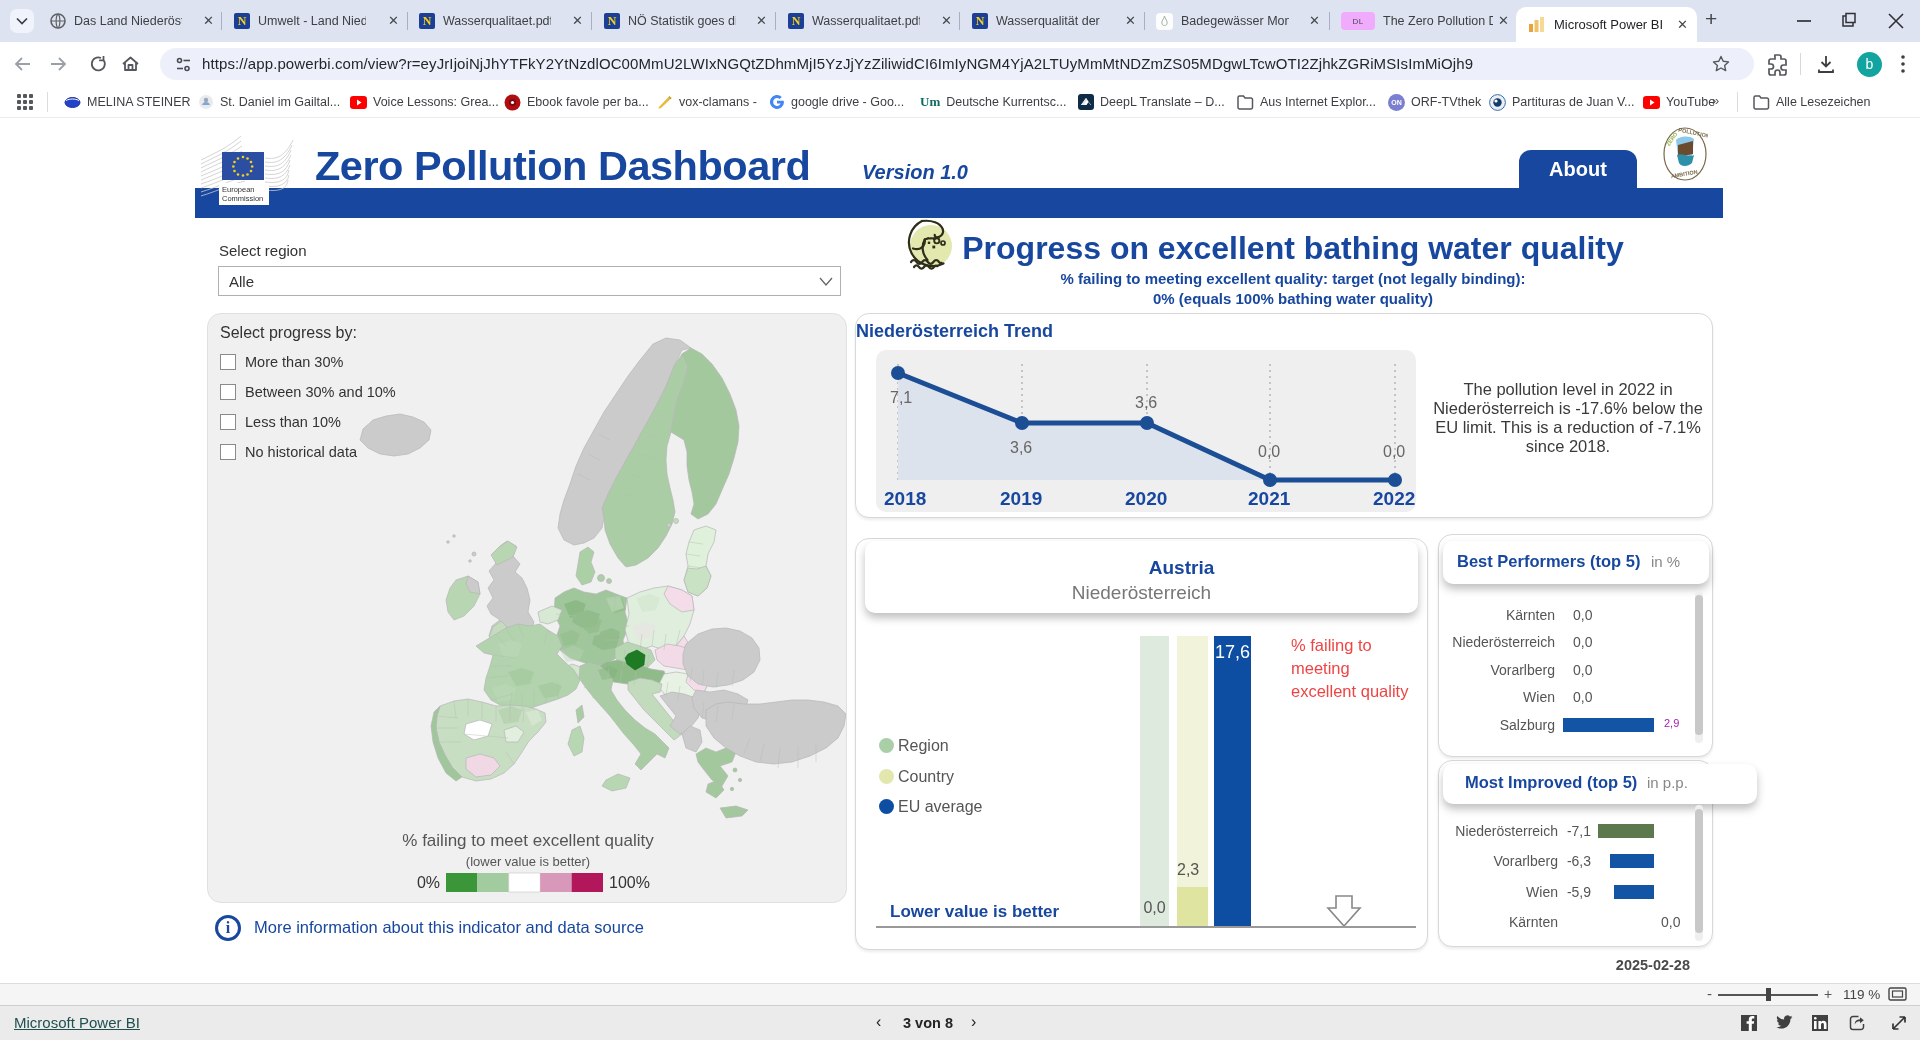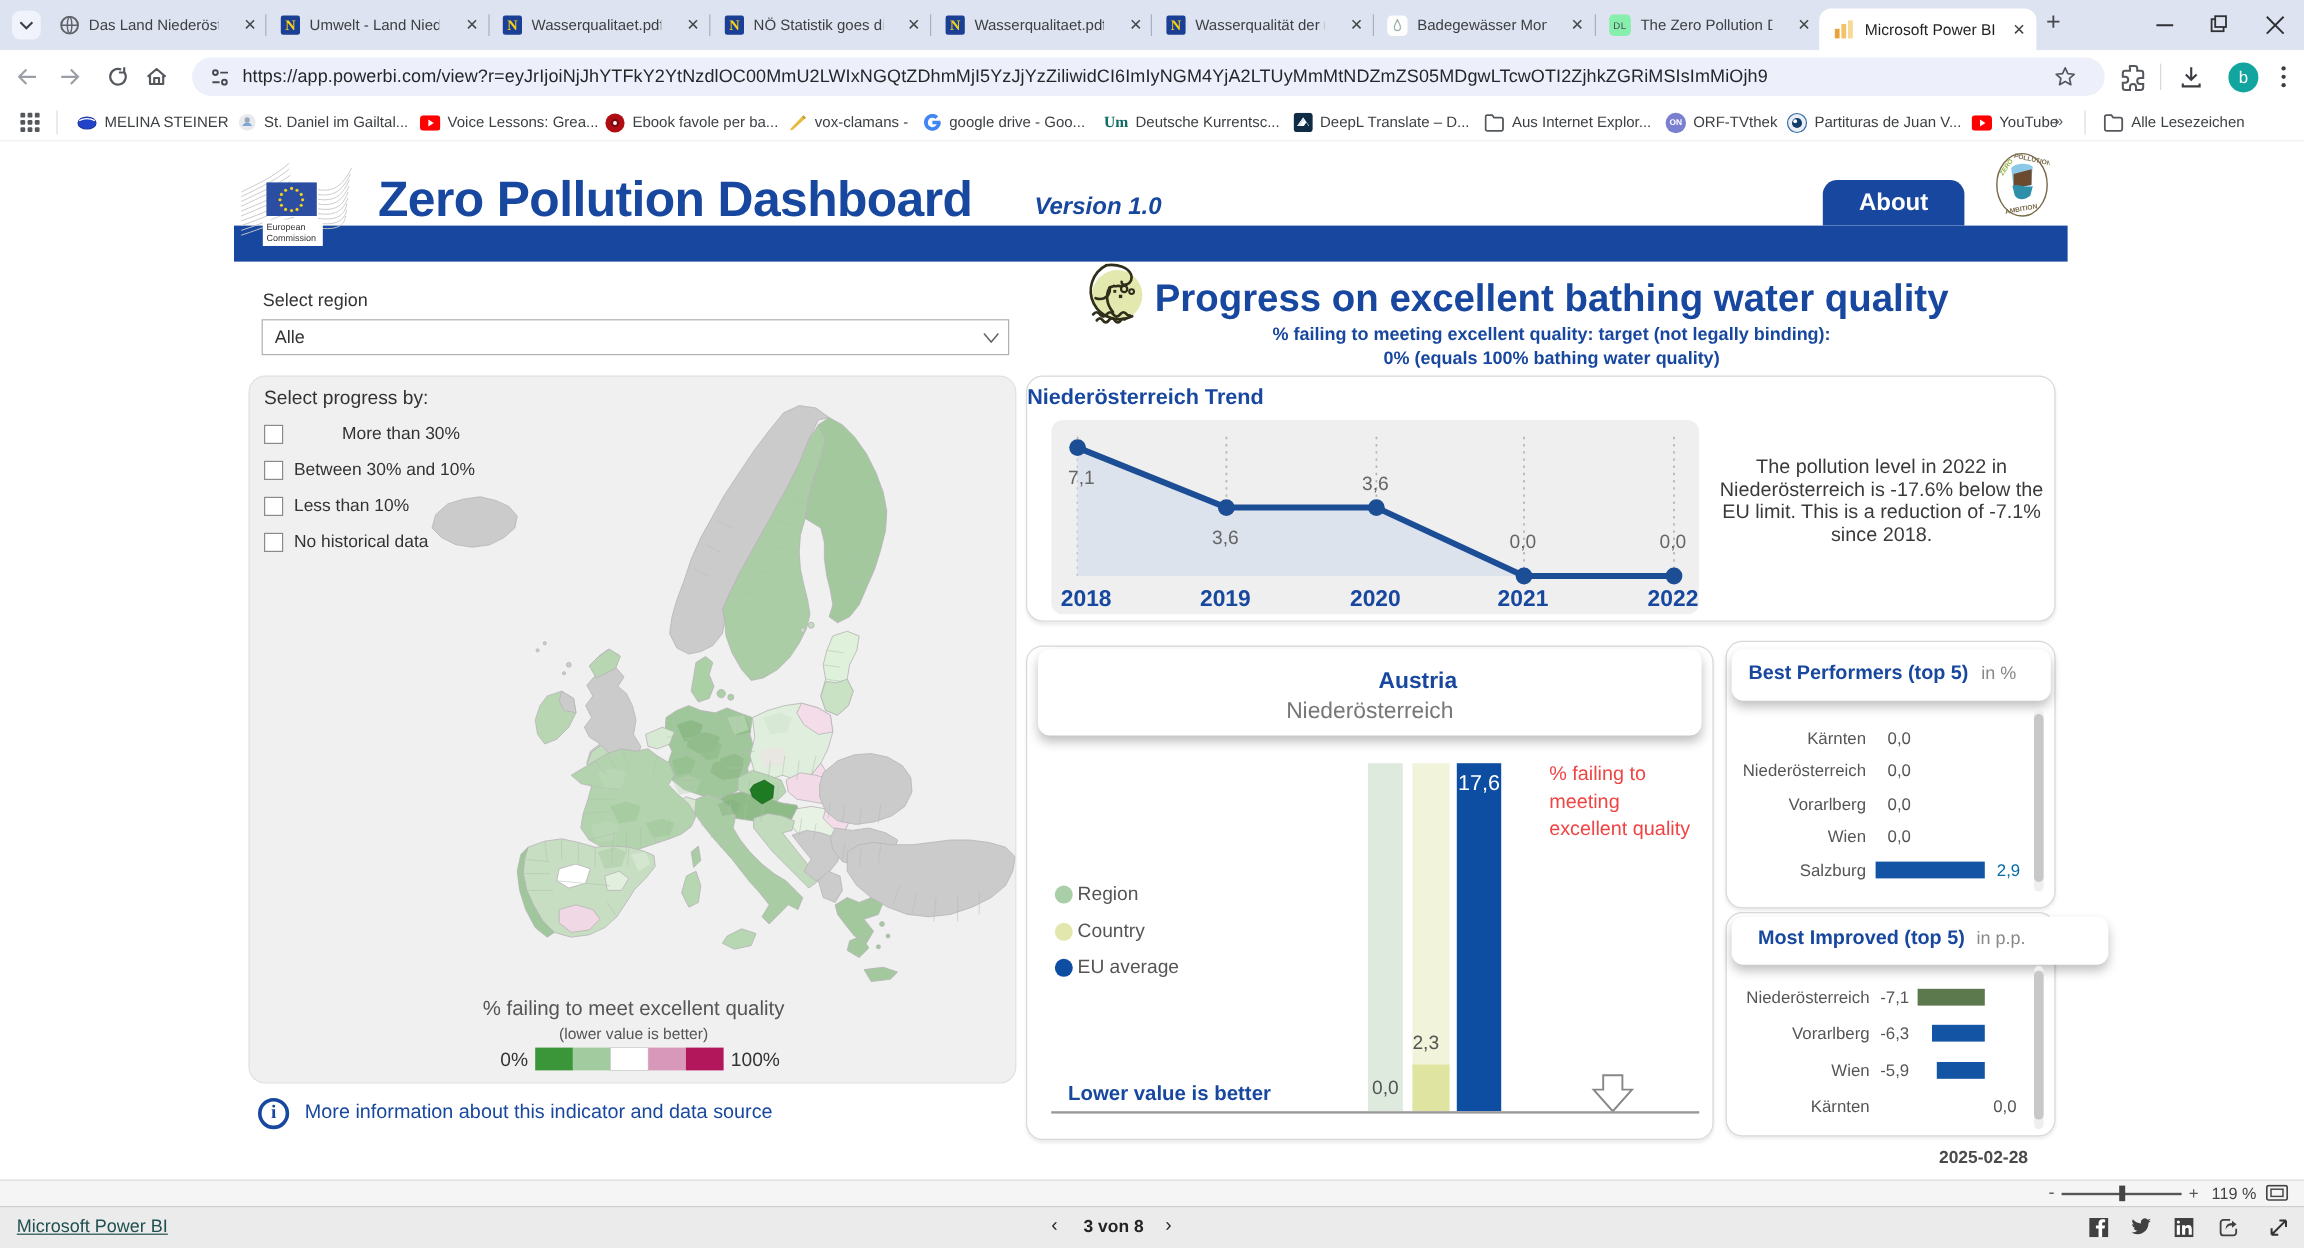--- a/index.html
+++ b/index.html
@@ -98,21 +98,21 @@
       <span style="width:17px;height:17px;background:#fdfdfd;border-radius:4px;display:inline-flex;align-items:center;justify-content:center;">
         <svg width="11" height="13" viewBox="0 0 11 13">
             <path d="M5.5 1 C5 4 2 6 3 9 C3.7 11 7.3 11 8 9 C9 6 6 4 5.5 1Z" fill="none" stroke="#9fb3a8" stroke-width="1"></path>
           </svg>
       </span>
       <span class="tabtitle" style="margin-left:8px;width:108px;">Badegewässer Monit</span>
     </div>
     <span class="tabx abs" style="left:1301px;top:13px;">✕</span>
     <div class="tabsep" style="left:1329px;"></div>
     <div class="tab" style="left:1341px;width:162px;">
-      <span style="width:18px;height:18px;background:#86efac;border-radius:4px;display:inline-flex;align-items:center;justify-content:center;font-size:8px;font-weight:normal;color:#45494e;letter-spacing:.5px;">DL</span>
+      <span style="width:34px;height:18px;background:#f0abfc;border-radius:4px;display:inline-flex;align-items:center;justify-content:center;font-size:8px;font-weight:normal;color:#45494e;letter-spacing:.5px;">DL</span>
       <span class="tabtitle" style="margin-left:8px;width:110px;">The Zero Pollution D</span>
     </div>
     <span class="tabx abs" style="left:1490px;top:13px;">✕</span>
     <div id="activetab">
       <svg width="17" height="17" viewBox="0 0 17 17">
           <rect x="1" y="8" width="4" height="8" fill="#e9a33c"></rect>
           <rect x="6.5" y="4" width="4" height="12" fill="#f2c266"></rect>
           <rect x="12" y="1" width="4" height="15" fill="#f7d995"></rect>
         </svg>
       <span style="font-size:13px;color:#1f2023;margin-left:9px;white-space:nowrap;">Microsoft Power BI</span>
@@ -464,21 +464,21 @@
           <rect x="300.8" y="559" width="31.4" height="19" fill="#ffffff" stroke="#ccc" stroke-width="0.7"></rect>
           <rect x="332.2" y="559" width="31.4" height="19" fill="#d898ba"></rect>
           <rect x="363.6" y="559" width="31.4" height="19" fill="#b2175c"></rect>
         </g>
         <text x="232" y="574" font-size="16" fill="#333" text-anchor="end">0%</text>
         <text x="401" y="574" font-size="16" fill="#333">100%</text>
         <path d="M420 340 L429 336 L437 341 L436 351 L427 356 L419 350 L417 344 Z" fill="#1e7a23" stroke="#14591a" stroke-width="0.5"></path>
       </svg>
       <div class="abs" style="left:12px;top:10px;font-size:16px;color:#333;">Select progress by:</div>
       <div class="cb" style="left:12px;top:40px;"></div>
-        <div class="cblabel" style="left:37px;top:40px;margin-left:40px;">More than 30%</div>
+        <div class="cblabel" style="left:37px;top:40px;">More than 30%</div>
       <div class="cb" style="left:12px;top:70px;"></div>
         <div class="cblabel" style="left:37px;top:70px;">Between 30% and 10%</div>
       <div class="cb" style="left:12px;top:100px;"></div>
         <div class="cblabel" style="left:37px;top:100px;">Less than 10%</div>
       <div class="cb" style="left:12px;top:130px;"></div>
         <div class="cblabel" style="left:37px;top:130px;">No historical data</div>
     </div>
 
     <div class="abs" style="left:215px;top:797px;width:26px;height:26px;border:3px solid #17479e;border-radius:50%;color:#17479e;font-weight:bold;font-size:16px;text-align:center;line-height:20px;font-family:'Liberation Serif',serif;">i</div>
     <div class="abs ecblue" style="left:254px;top:800px;font-size:16.5px;">More information about this indicator and data source</div>
@@ -566,21 +566,21 @@
           <span class="bp-v">0,0</span>
         </div>
       <div class="bp-row" style="top:154px;">
           <span class="bp-l">Wien</span>
           <span class="bp-v">0,0</span>
         </div>
       <div class="bp-row" style="top:182px;">
           <span class="bp-l">Salzburg</span>
         </div>
       <div class="abs" style="left:124px;top:183px;width:91px;height:14px;background:#1355a4;"></div>
-      <span class="abs" style="left:225px;top:182px;font-size:14px;color:#0369a1;text-align:center;">2,9</span>
+      <span class="abs" style="left:225px;top:182px;font-size:11px;color:#a21caf;text-align:center;">2,9</span>
       <div class="abs" style="left:256px;top:56px;width:8px;height:152px;border-radius:5px;background:#efefef;"></div>
       <div class="abs" style="left:256px;top:60px;width:8px;height:140px;border-radius:5px;background:#c8c8c8;"></div>
     </div>
 
     <div class="card" id="mostcard">
       <div class="chip" style="left:4px;top:3px;width:314px;height:40px;">
         <span class="abs ecblue" style="left:22px;top:9px;font-size:16.5px;font-weight:bold;">Most Improved (top 5)</span>
         <span class="abs" style="left:204px;top:10px;font-size:15px;color:#888;white-space:nowrap;">in p.p.</span>
       </div>
       <div class="mi-row" style="top:62px;">

